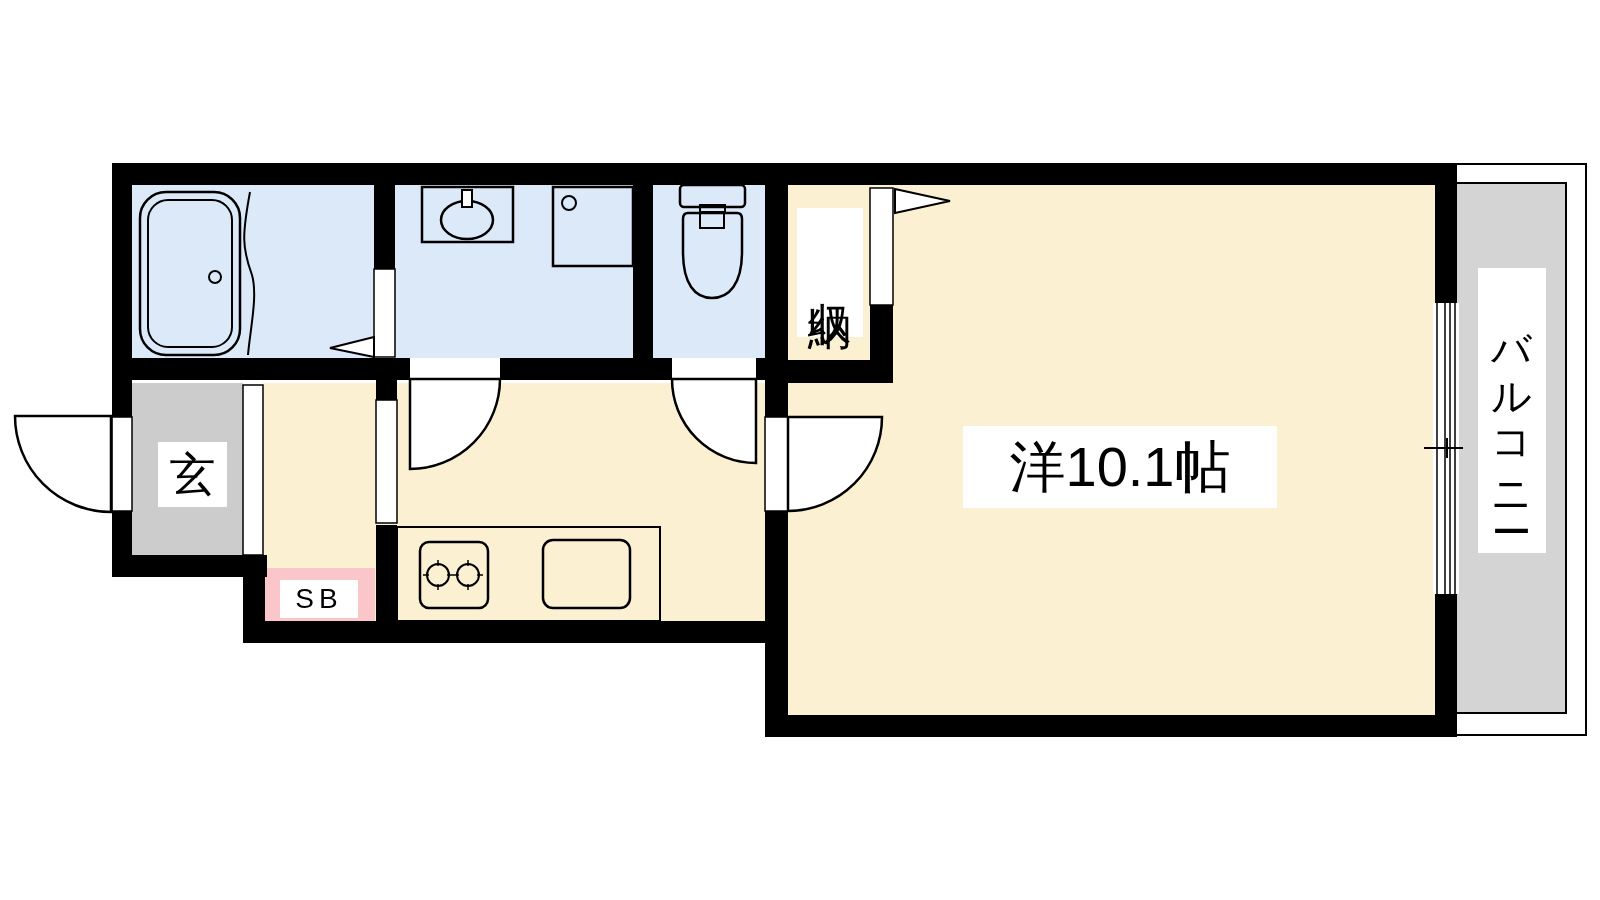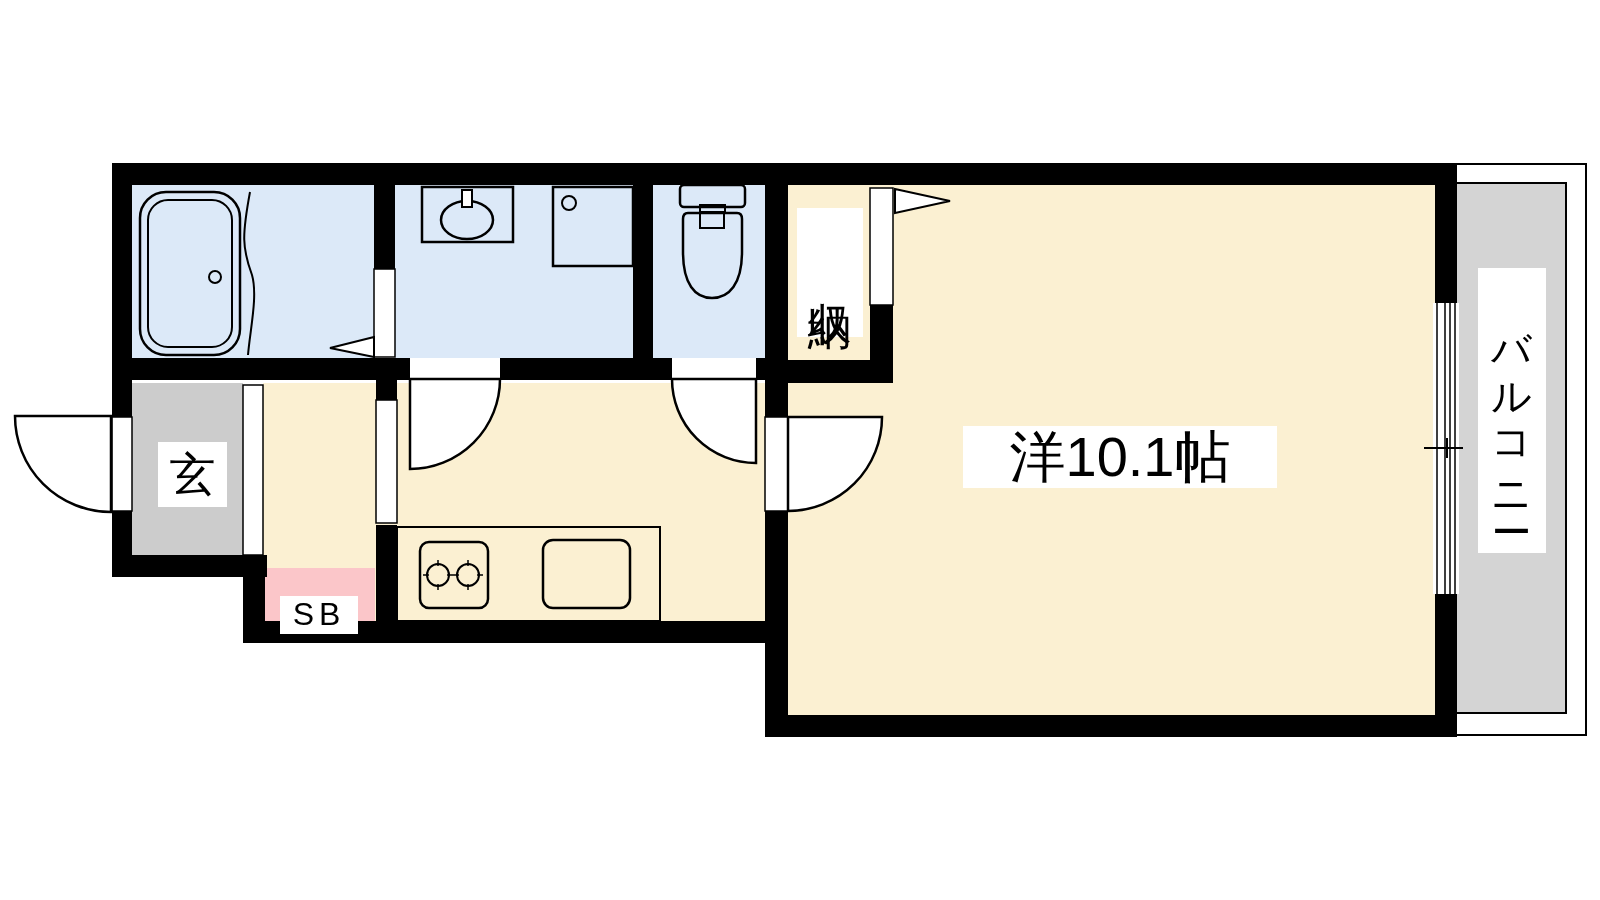--- a/index.html
+++ b/index.html
@@ -26,23 +26,23 @@
   .lbl{
     position:absolute;background:var(--labelbg,#fff);color:var(--text,#000);
     display:flex;align-items:center;justify-content:center;
     line-height:1.05;text-align:center;white-space:nowrap;
   }
   .lbl.vert{
     writing-mode:vertical-rl;text-orientation:mixed;
     letter-spacing:6px;white-space:normal;
   }
   #entrance-label{left:158px;top:442px;width:69px;height:65px;font-size:46px;}
-  #shoebox-label{left:280px;top:580px;width:78px;height:38px;font-size:32px;letter-spacing:5px;margin-top:16px;}
+  #shoebox-label{left:280px;top:580px;width:78px;height:38px;font-size:28px;letter-spacing:5px;}
   #closet-label{left:797px;top:208px;width:66px;height:129px;font-size:44px;}
-  #main-room-label{left:963px;top:426px;width:314px;height:62px;font-size:56px;}
+  #main-room-label{left:963px;top:426px;width:314px;height:82px;font-size:56px;}
   #balcony-label{left:1478px;top:268px;width:68px;height:285px;font-size:40px;}
 </style>
 </head>
 <body>
 
 <div id="stage">
 
   <svg id="plan-svg" width="1600" height="900" viewBox="0 0 1600 900">
 
     <g>

